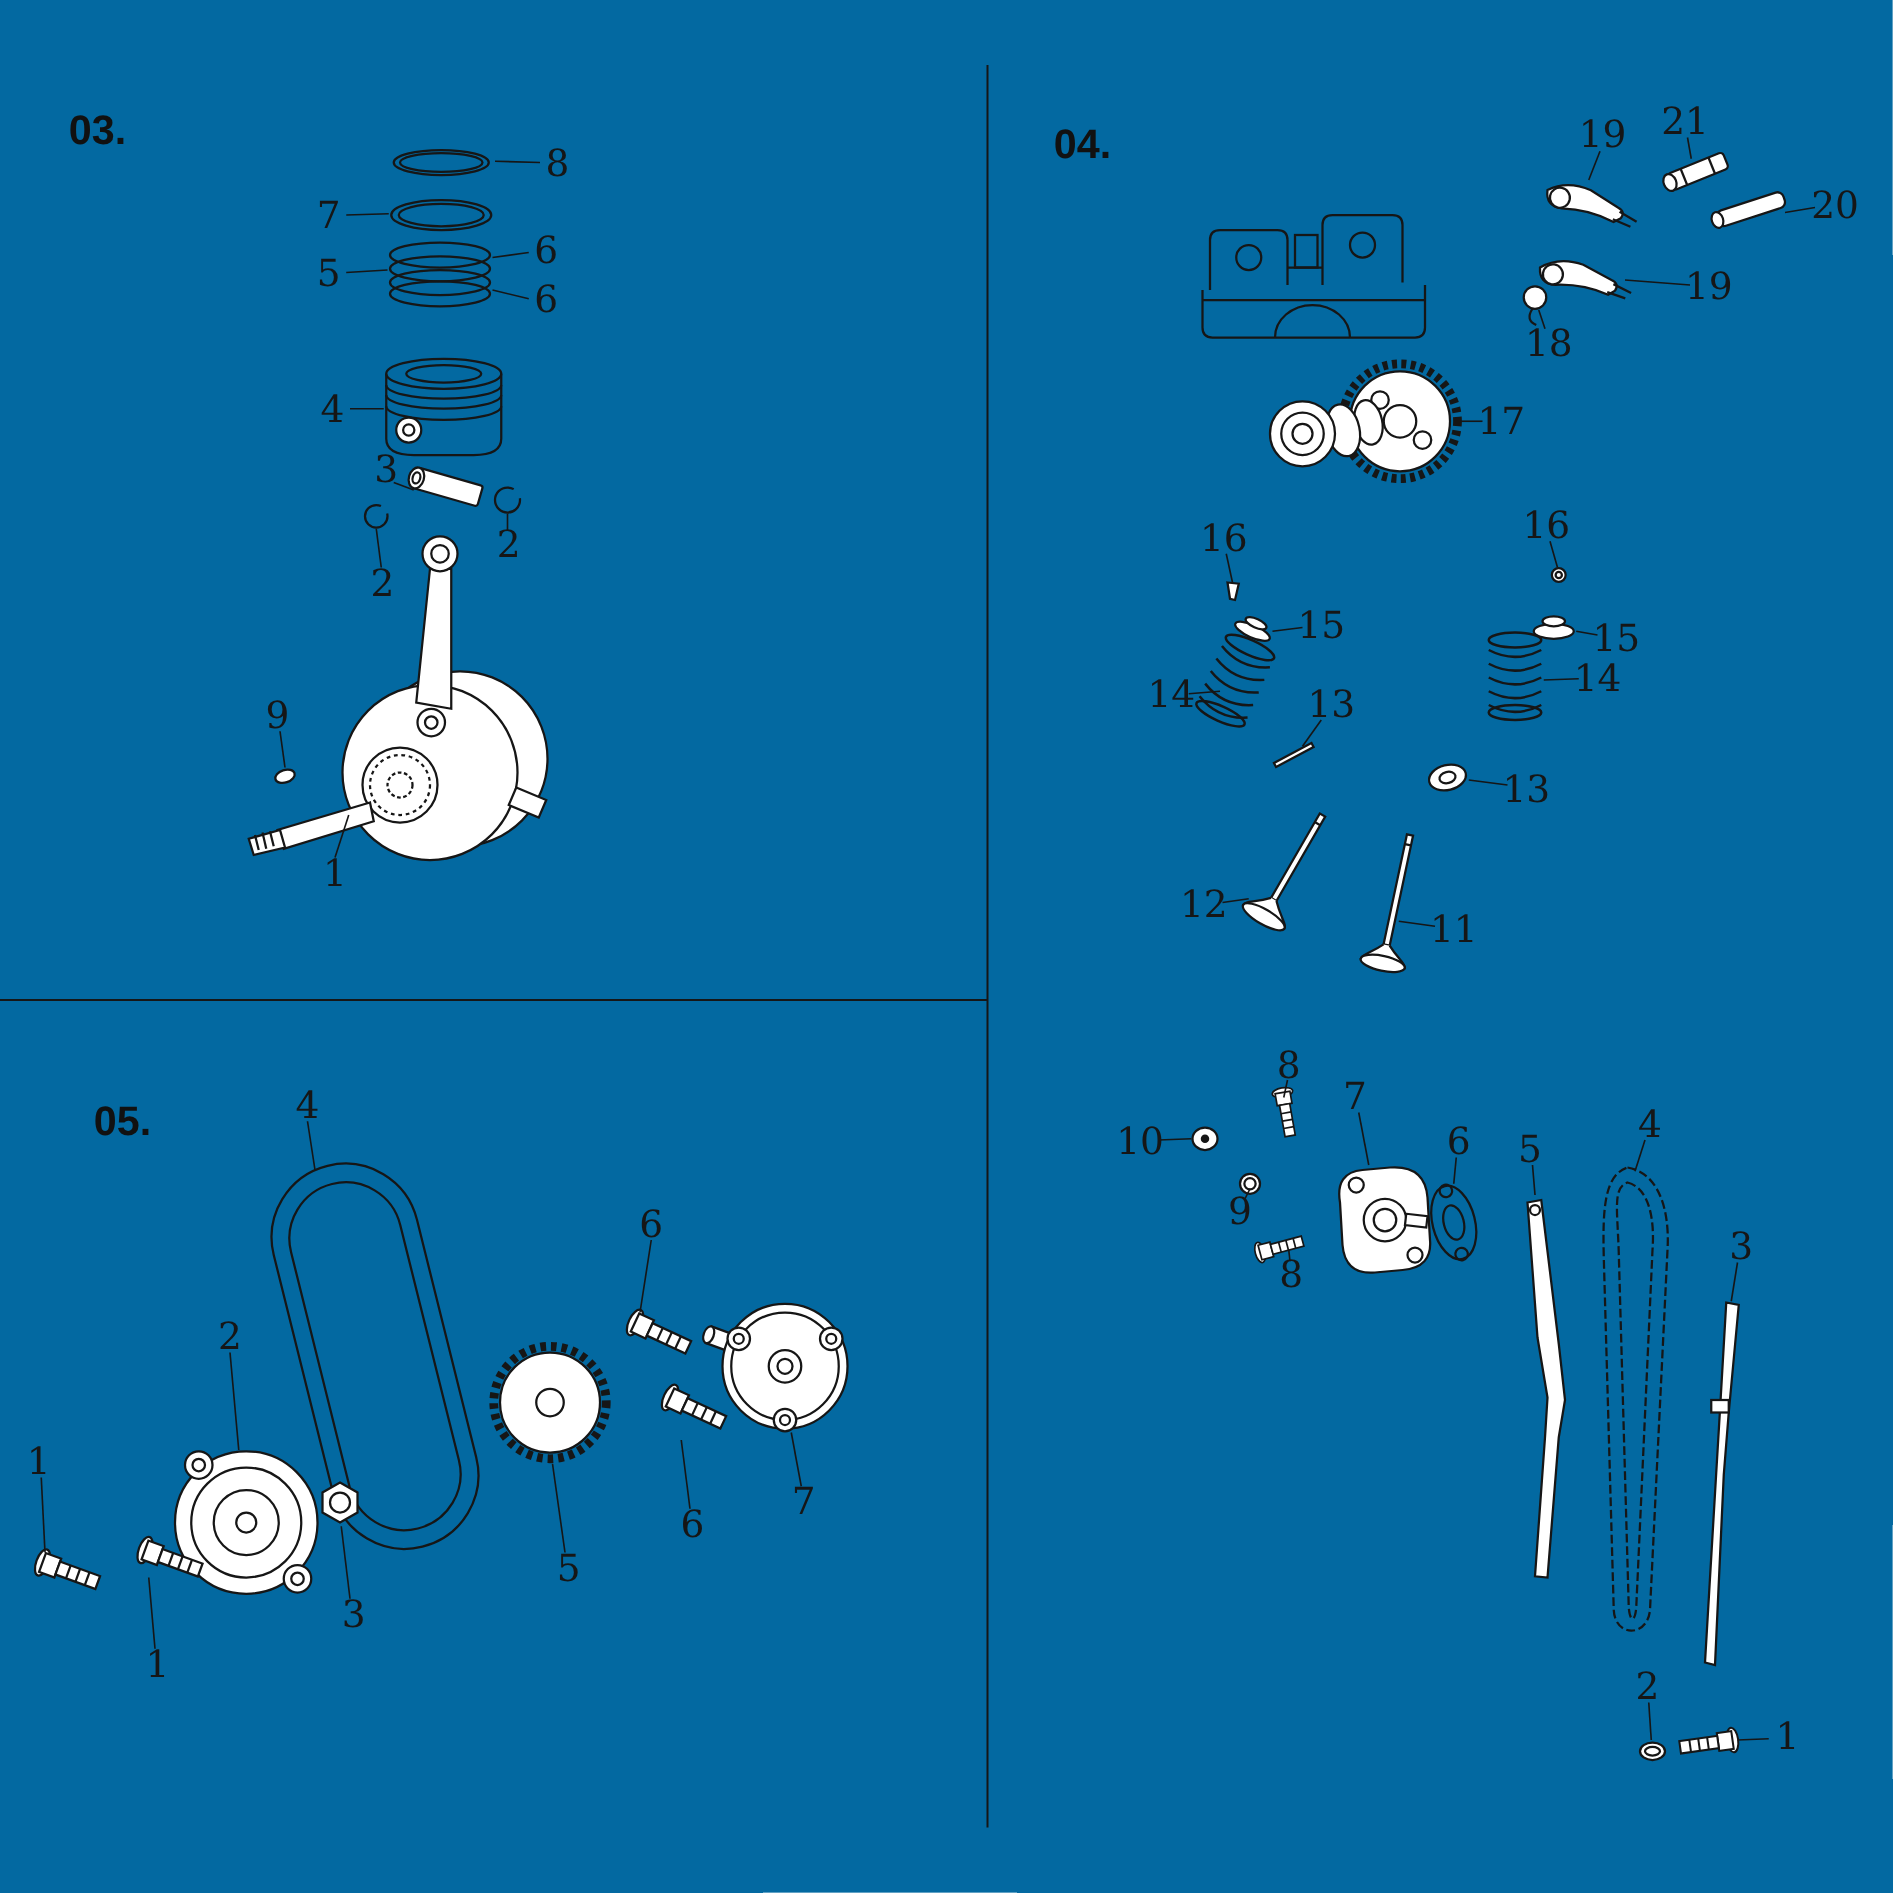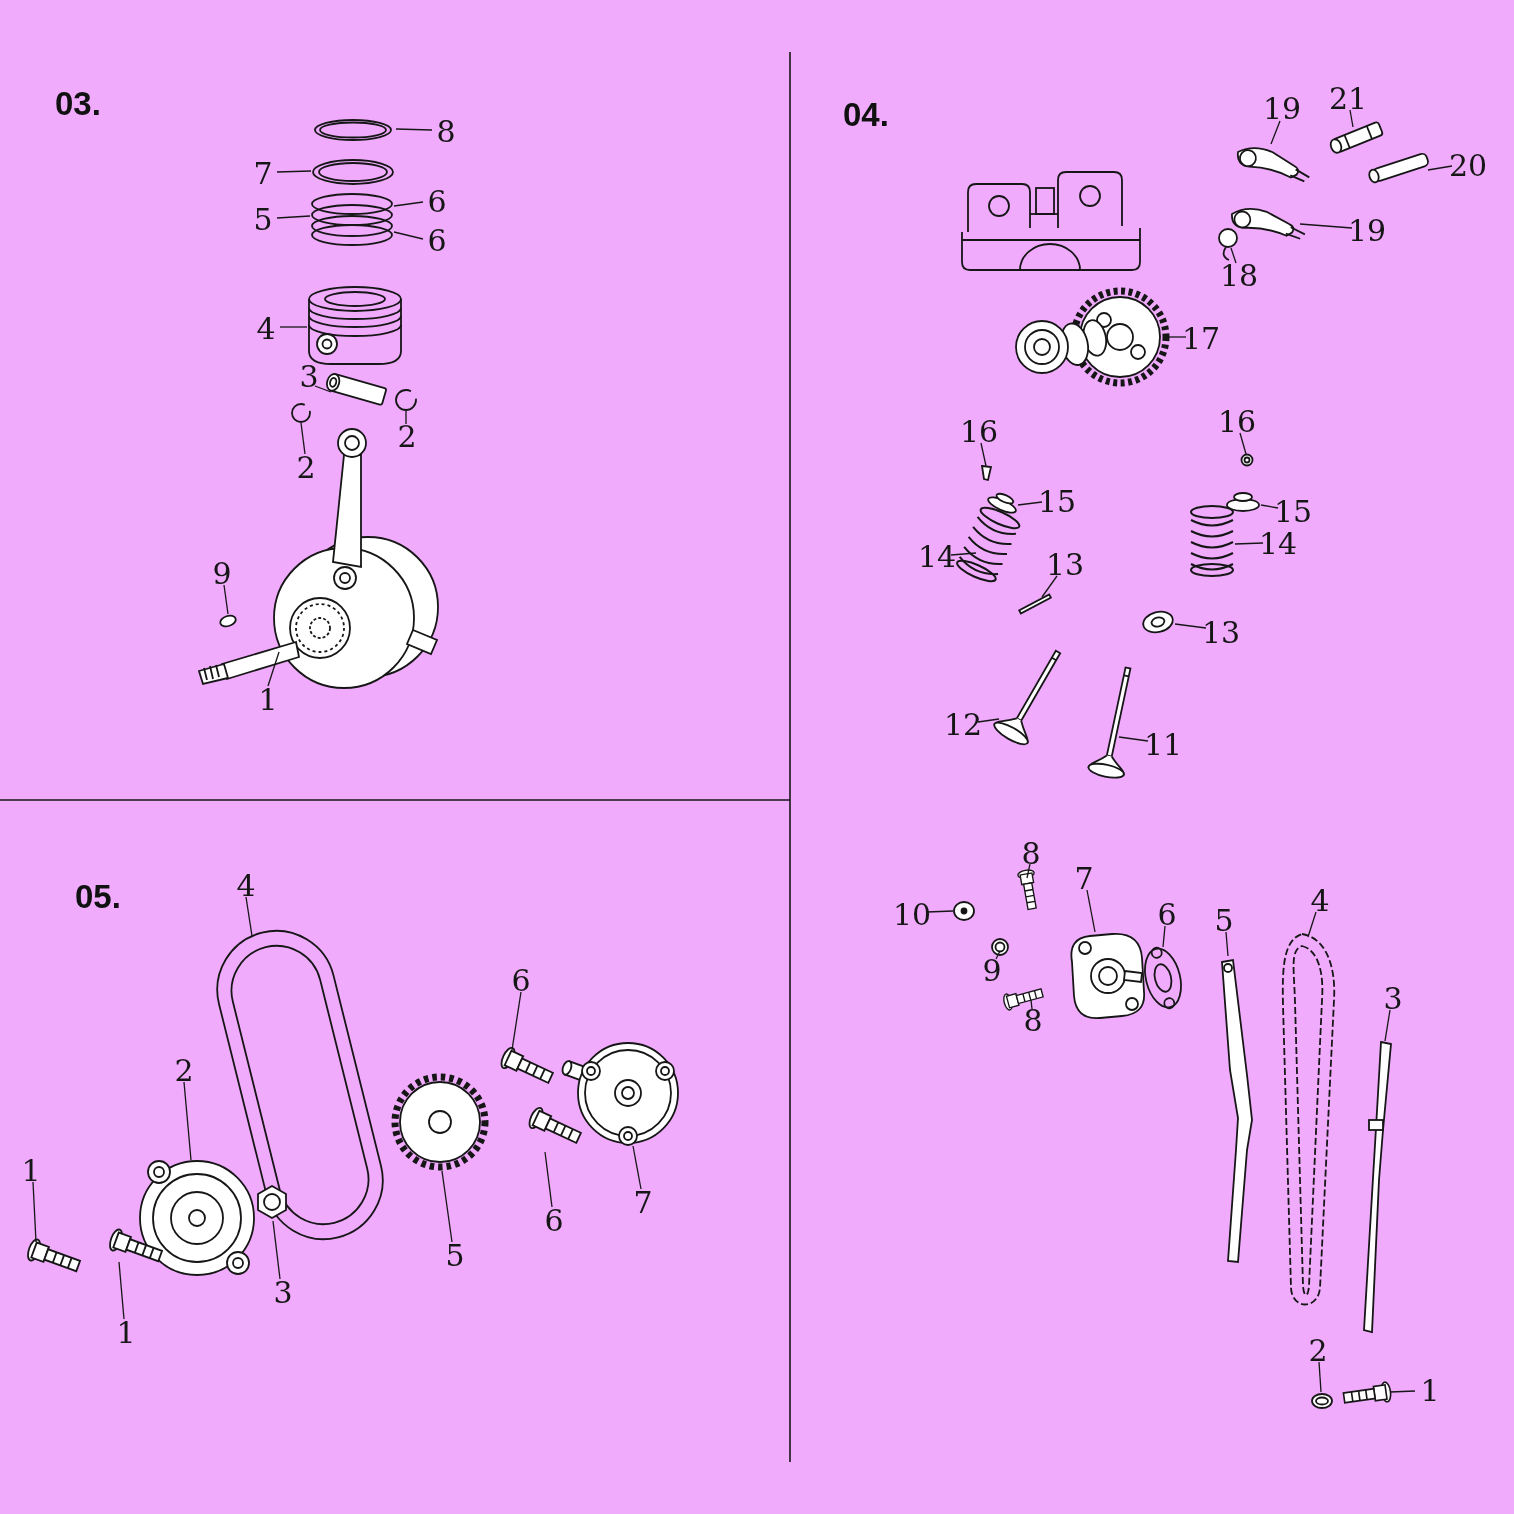--- a/index.html
+++ b/index.html
@@ -1,21 +1,21 @@
 <!DOCTYPE html>
 <html><head>
 <meta charset="utf-8">
 <style>
   html,body{margin:0;padding:0;}
   body{
     width:1514px;height:1514px;background:#ffffff;
     font-family:"Liberation Sans",sans-serif;
     overflow:hidden;
   }
-  #stage{position:relative;width:1514px;height:1514px;background:#f0abfc;}
+  #stage{position:relative;width:1514px;height:1514px;background:#0369a1;}
   svg{display:block;}
   text.section-title{
     font-family:"Liberation Sans",sans-serif;
     font-weight:bold;font-size:33px;fill:#111111;
   }
   text.callout{
     font-family:"DejaVu Serif",serif;
     font-size:30px;fill:#161616;
     text-anchor:middle;dominant-baseline:central;
   }

